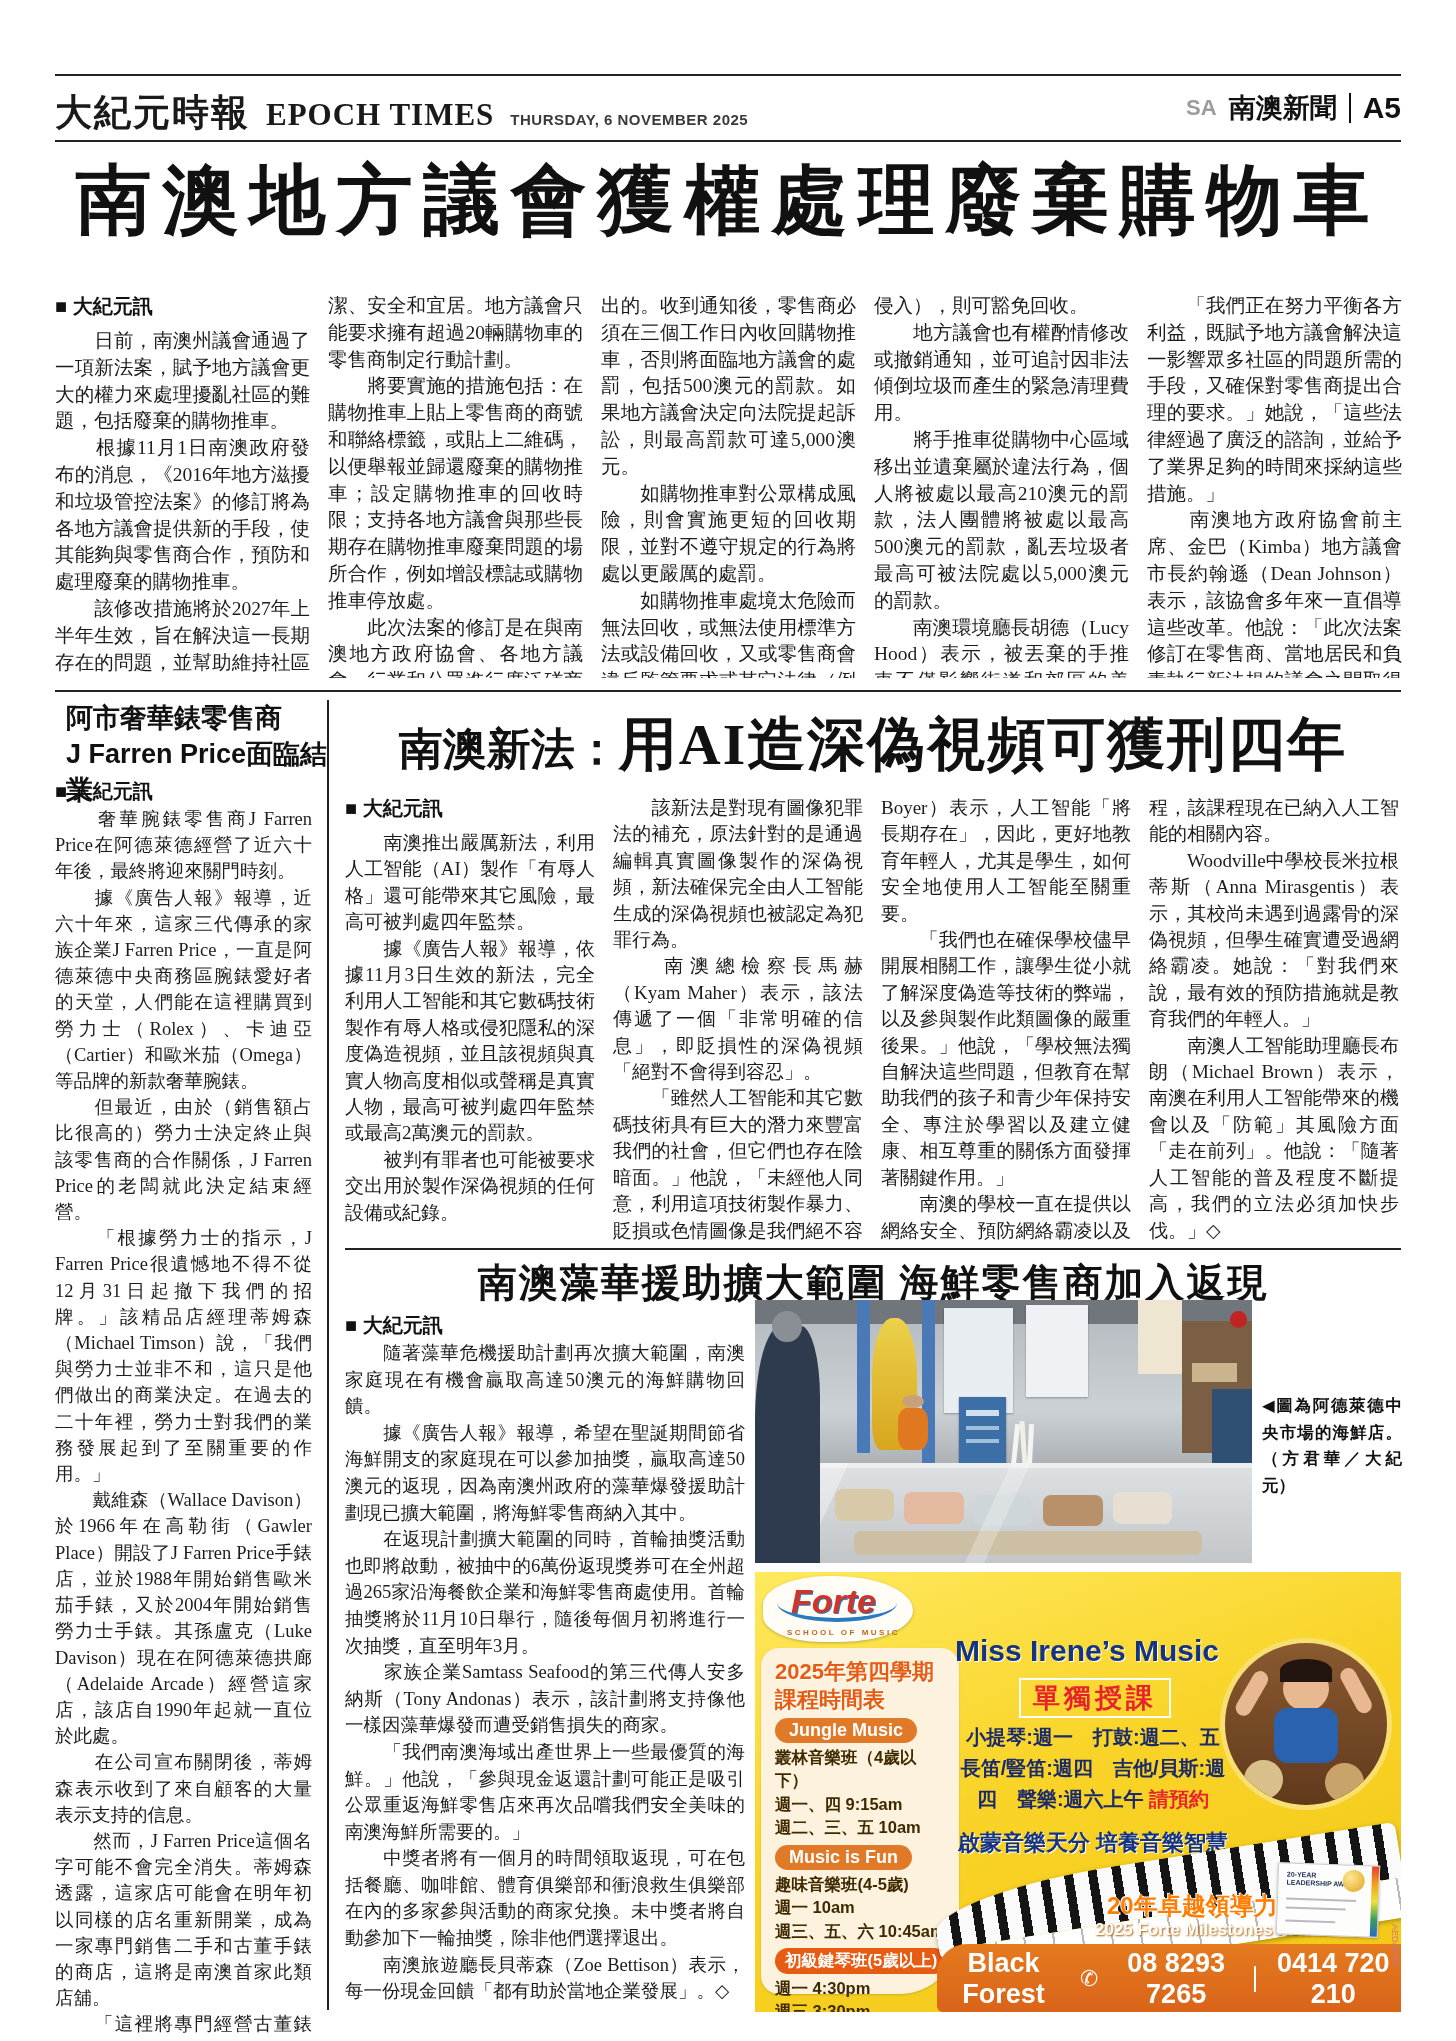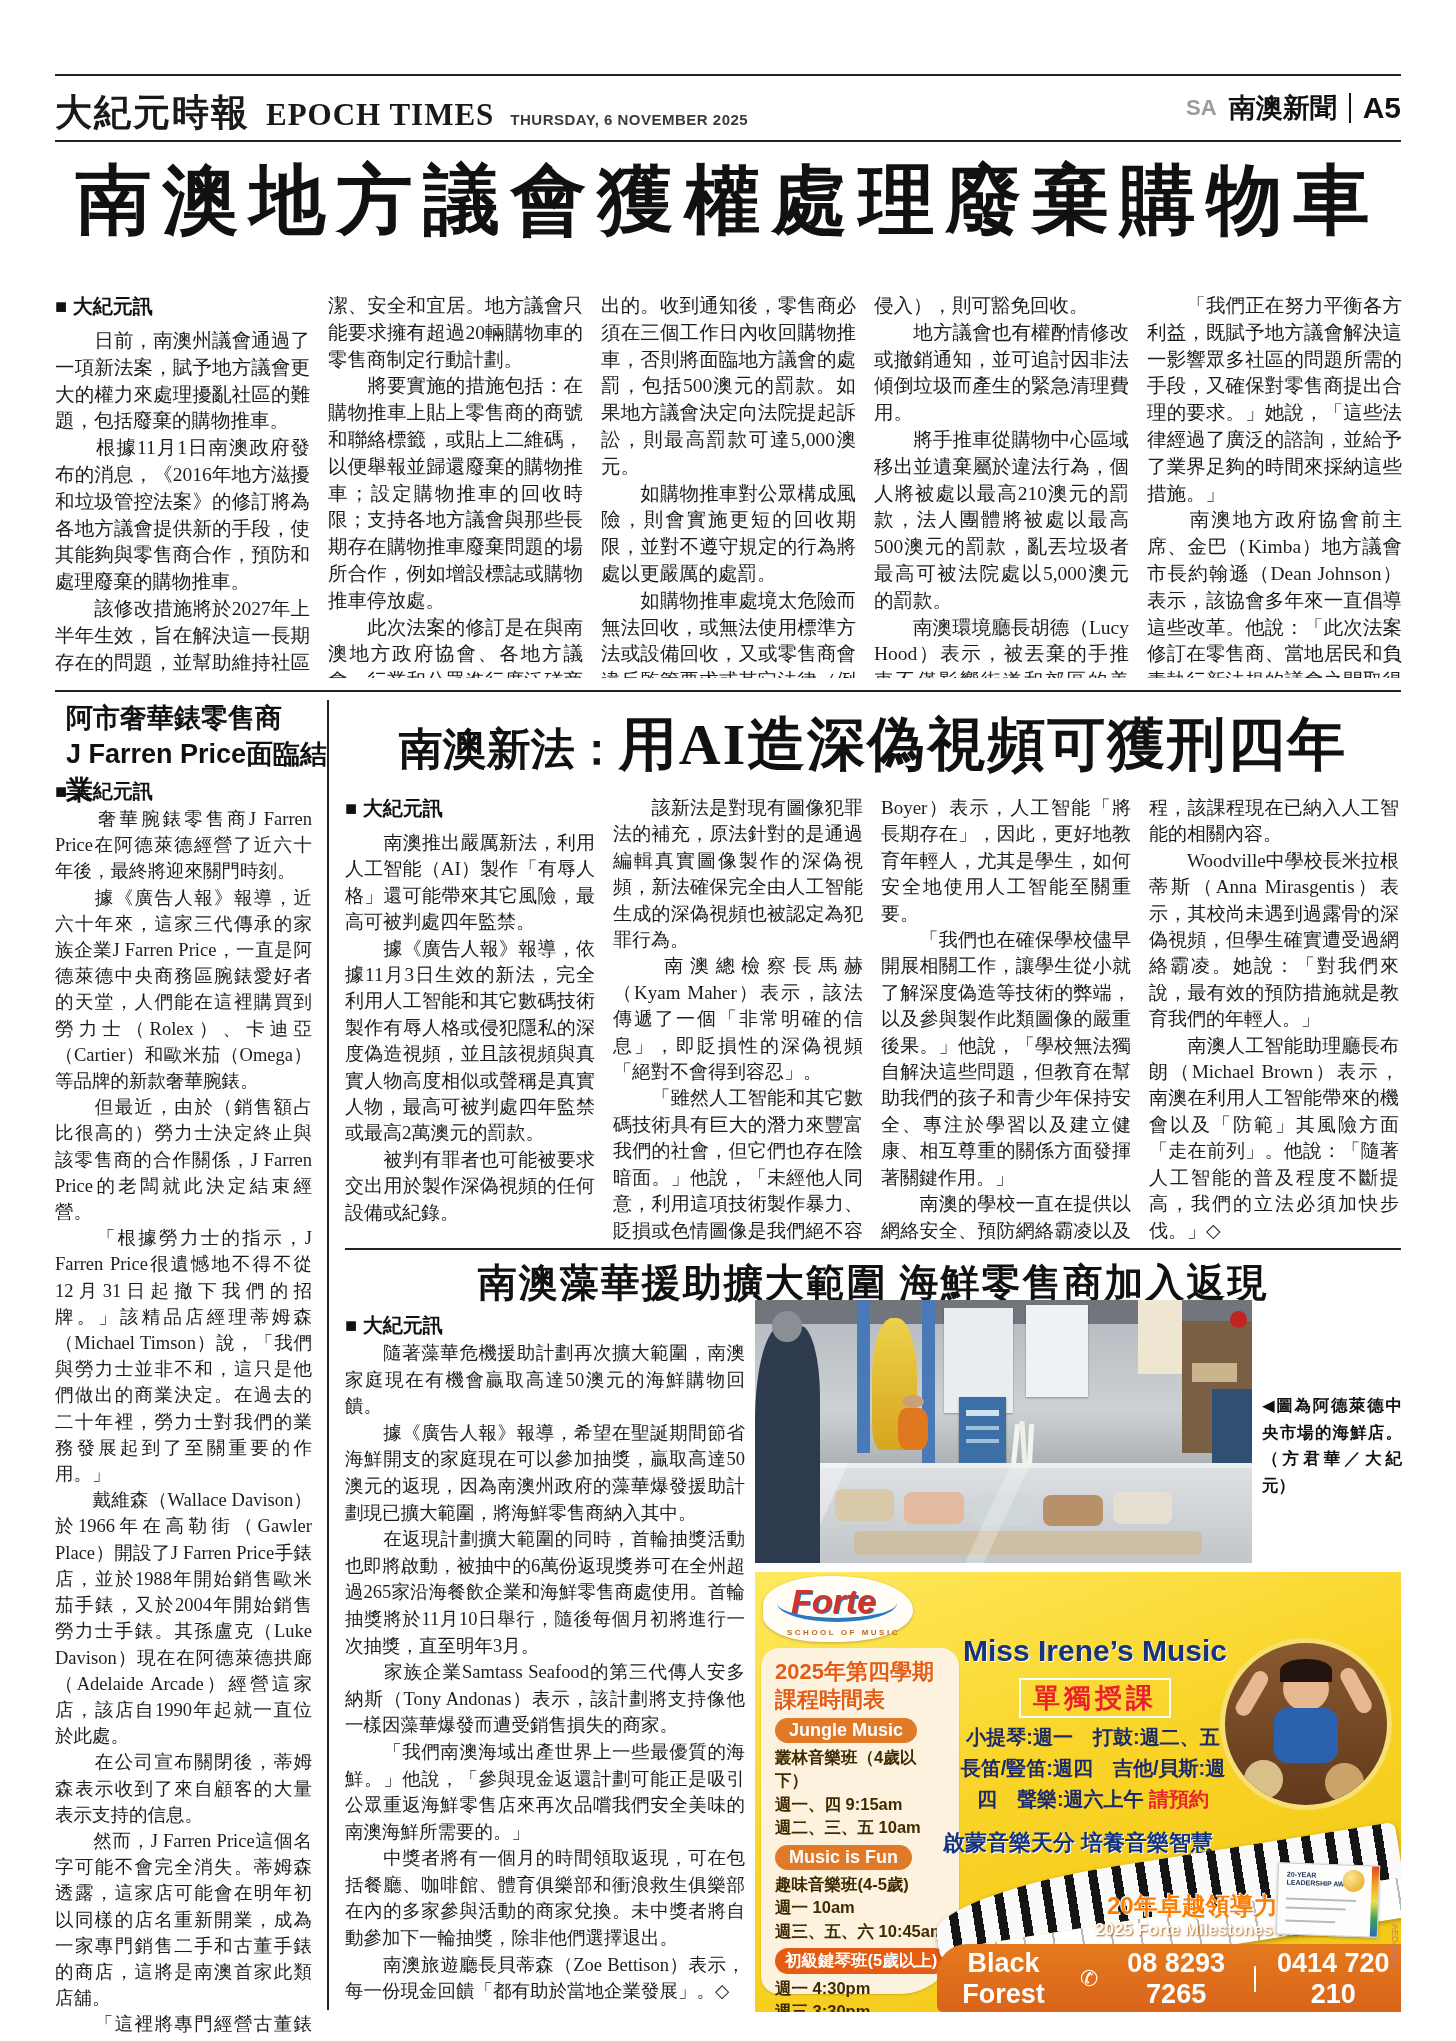--- a/index.html
+++ b/index.html
@@ -54,28 +54,28 @@
   .logo-swirl{width:120px;height:34px;border-bottom:4px solid #2a7ac0;border-radius:50%;}
   .logo-sub{font-size:8px;letter-spacing:2.5px;color:#c0691f;font-weight:700;}
   .panel{background:#fcf2dd;border-radius:18px 18px 60px 18px;box-shadow:0 1px 2px rgba(0,0,0,.15);}
   .term-title{font-size:22px;font-weight:900;color:#e65c12;line-height:1.25;
               text-shadow:1px 1px 0 #fff;}
   .pill{display:inline-block;border-radius:16px;color:#fff;font-weight:900;
         padding:2px 14px;margin:5px 0 3px 0;}
   .pill-o{background:#e07a28;font-size:18px;}
   .pill-r{background:#e65c12;font-size:16.5px;padding:2px 10px;}
   .sched-dark{font-size:16.5px;font-weight:900;color:#3f2a00;line-height:1.42;}
-  .brand{font-size:30px;font-weight:900;color:#16337f;text-align:center;white-space:nowrap;
+  .brand{font-size:30px;font-weight:900;color:#16337f;white-space:nowrap;
          text-shadow:1px 1px 0 #fff;}
   .private{display:inline-block;font-size:27px;font-weight:900;color:#e8232d;
            border:2px solid #fff;padding:0 12px;letter-spacing:4px;}
   .irene-sched{font-size:20px;font-weight:900;color:#1b2a6b;line-height:1.55;
                text-align:center;white-space:nowrap;}
   .book-red{color:#e8232d;}
-  .slogan{font-size:22px;font-weight:900;color:#16337f;white-space:nowrap;
+  .slogan{font-size:22px;font-weight:900;color:#16337f;text-align:center;white-space:nowrap;
           text-shadow:1px 1px 0 #fff;}
   .circle-photo{width:162px;height:162px;border-radius:50%;border:5px solid #f7df70;
                 background:linear-gradient(180deg,#8a5a30,#61391c);overflow:hidden;}
   .keys{transform:rotate(-9deg);border-radius:40% 8px 8px 40%;overflow:hidden;
         box-shadow:0 2px 5px rgba(0,0,0,.3);}
   .keys-top{height:58%;background:repeating-linear-gradient(90deg,#fafafa 0 15px,#151515 15px 24px);}
   .keys-bot{height:42%;background:repeating-linear-gradient(90deg,#fff 0 27px,#b9b9b9 27px 29px);}
   .award-cn{font-size:24px;font-weight:900;color:#ff7d00;white-space:nowrap;
             text-shadow:1px 1px 0 #fff,-1px -1px 0 #fff;}
   .award-en{font-size:17px;font-weight:900;color:#fff;white-space:nowrap;

